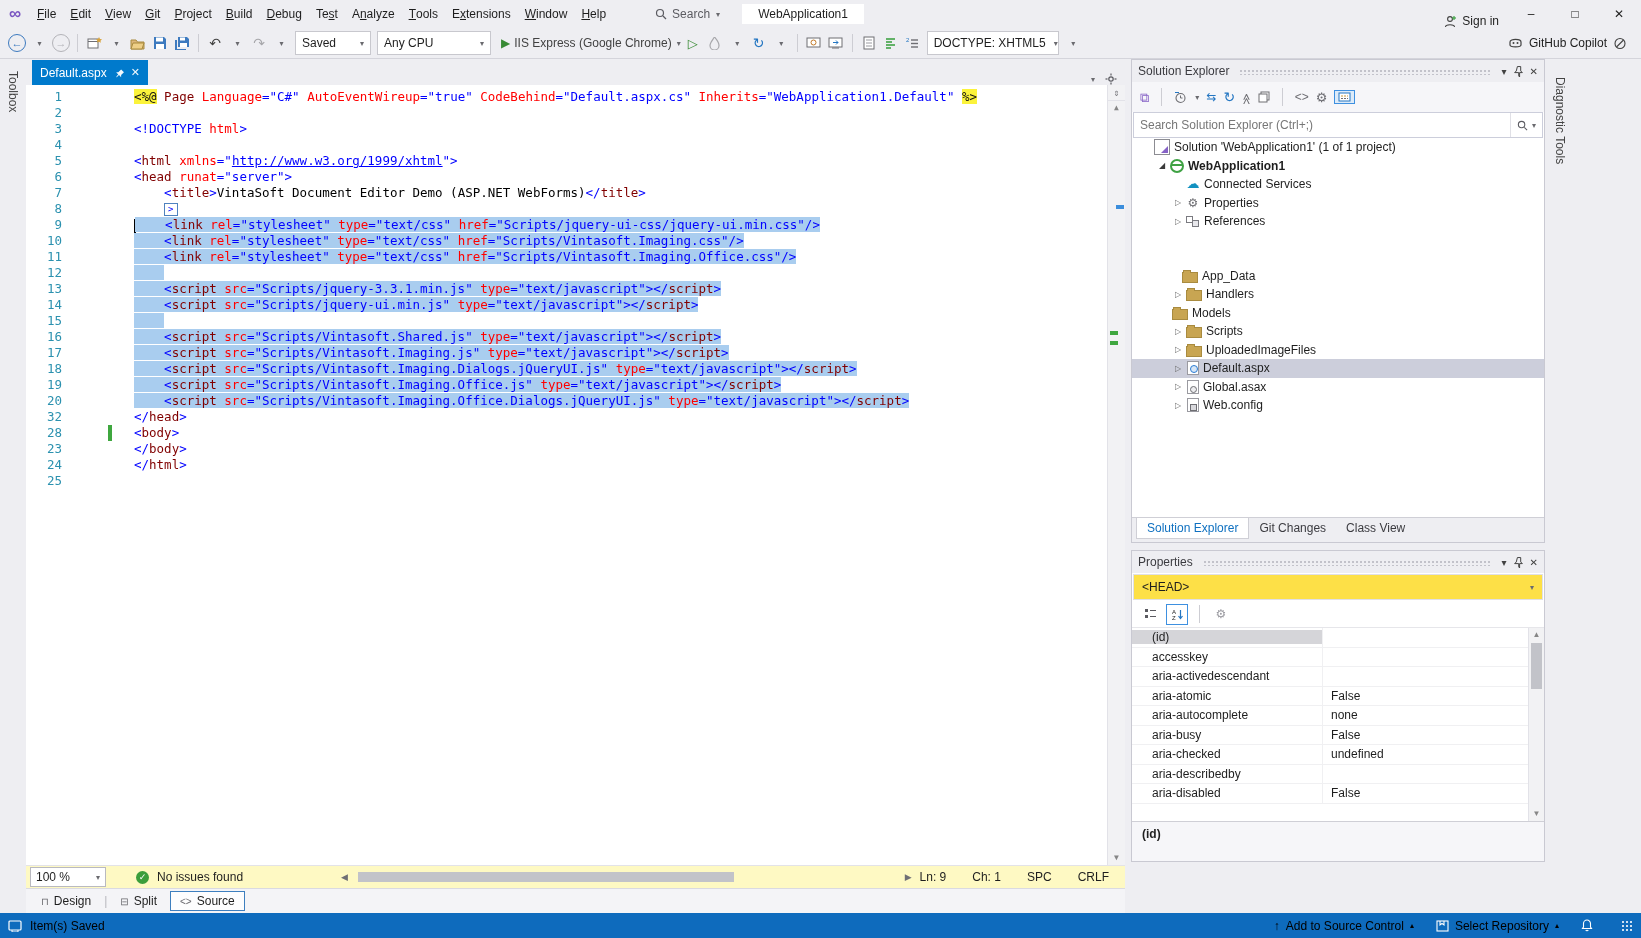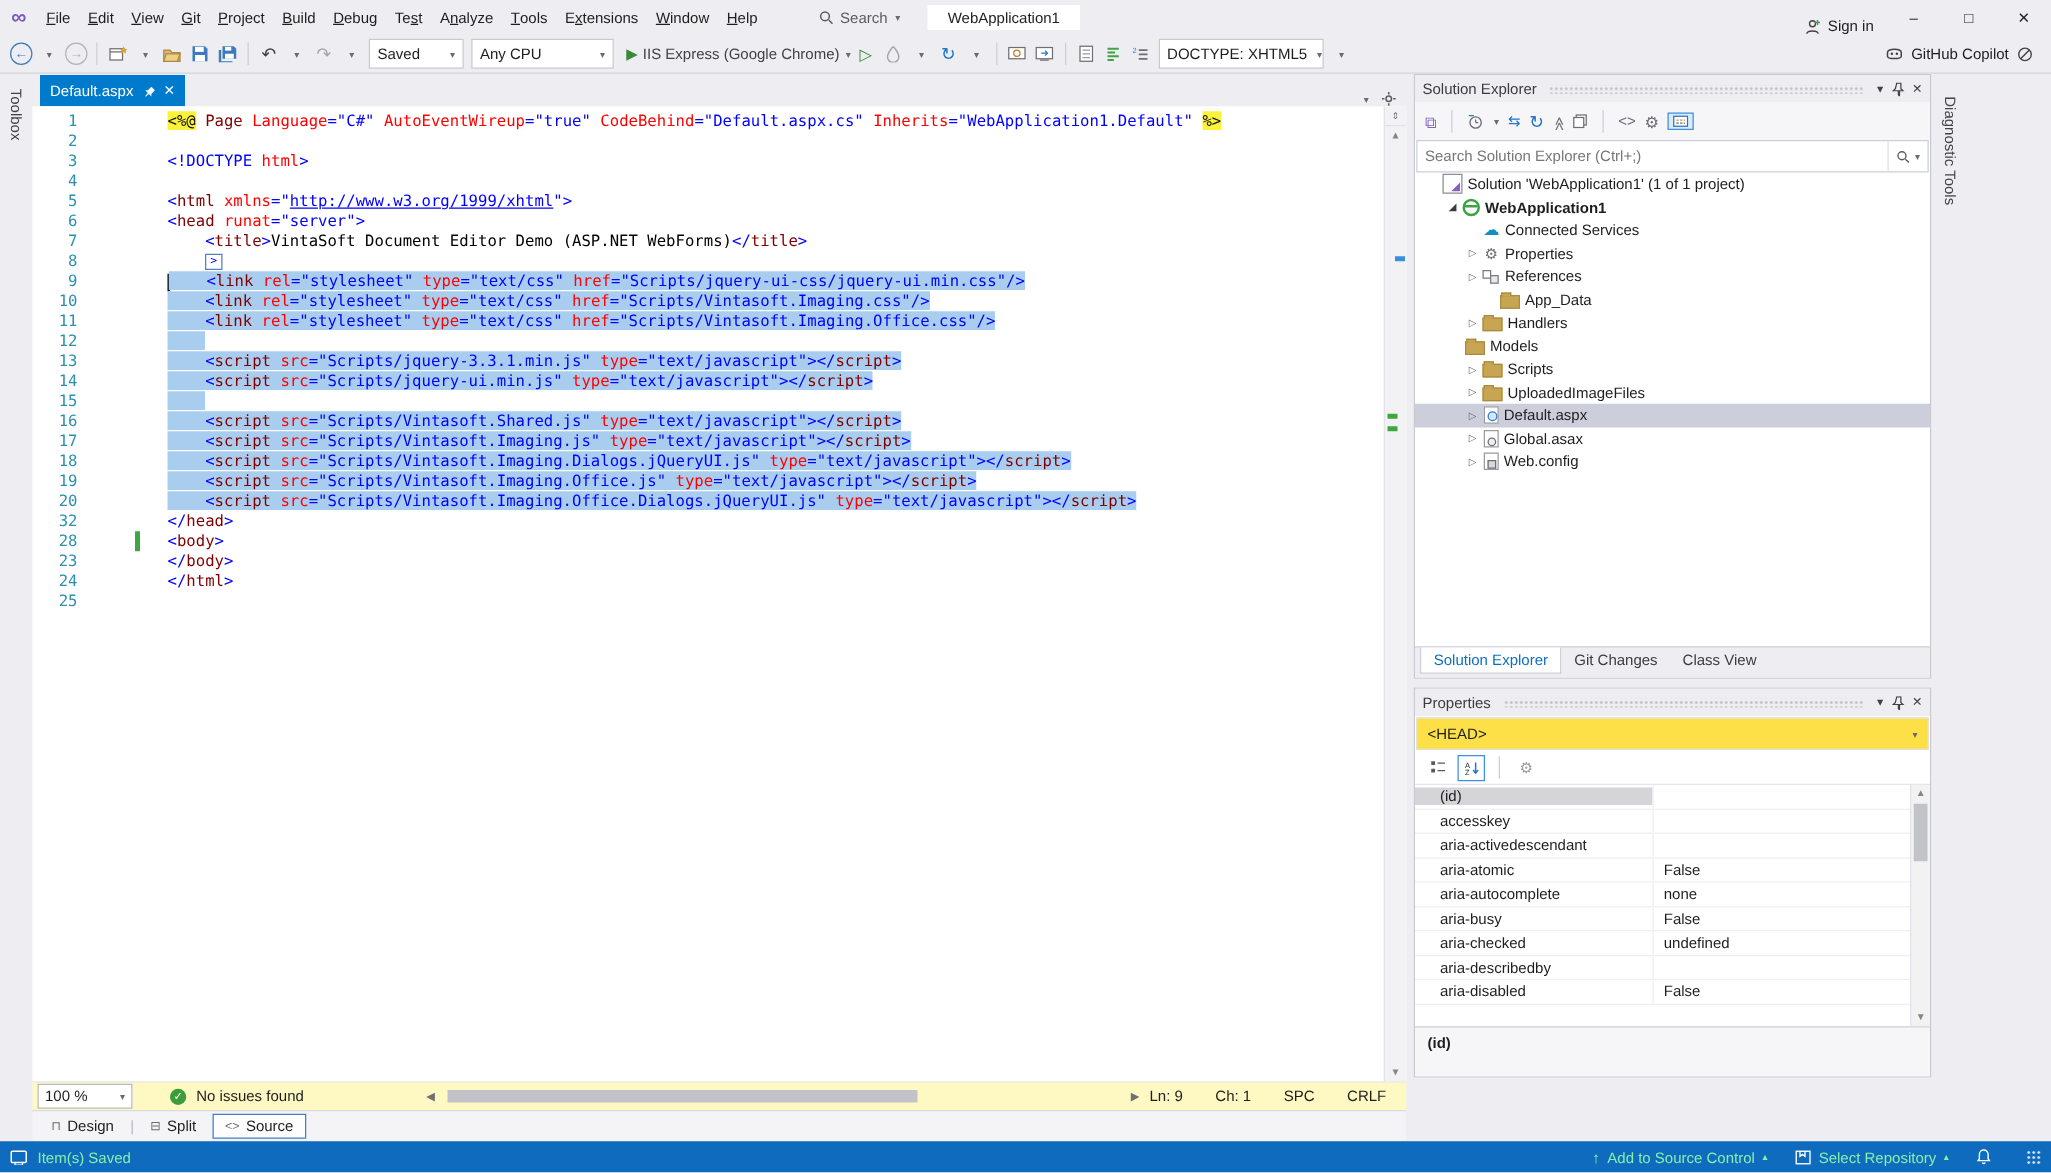--- a/index.html
+++ b/index.html
@@ -145,21 +145,21 @@
   .pscroll .down{position:absolute;bottom:0;left:0;right:0}
   .props-desc{height:40px;flex:none;border-top:1px solid #CFCFD6;background:#F6F6F9;padding:5px 10px;box-sizing:border-box}
   .props-desc b{font-size:12px}
   .dock-filler{flex:1}
 
   
   .diag-strip{flex:1;position:relative}
   .diag-strip .vlabel{position:absolute;top:18px;left:8px}
 
   
-  .statusbar{height:25px;background:#0E6BBD;color:#86efac;display:flex;align-items:center;flex:none;padding:0 8px;gap:8px}
+  .statusbar{height:25px;background:#0E6BBD;color:#000000;display:flex;align-items:center;flex:none;padding:0 8px;gap:8px}
   .sb-right{margin-left:auto;display:flex;align-items:center;gap:22px}
   .sb-item{display:flex;align-items:center;gap:6px;white-space:nowrap}
   .sb-caret{font-size:8px}
   .grip{width:12px;height:12px;margin-left:6px;
     background-image:radial-gradient(rgba(255,255,255,.8) 1px, transparent 1.2px);background-size:4px 4px}
   svg{display:block}
 </style>
 </head>
 <body>
 
@@ -537,21 +537,21 @@
             <div class="trow" style="padding-left: 38px;">
               <span class="texp">▷</span>
               <span class="ti ti-wrench">⚙</span>
               <span class="tlabel">Properties</span>
             </div>
             <div class="trow" style="padding-left: 38px;">
               <span class="texp">▷</span>
               <span class="ti ti-references"></span>
               <span class="tlabel">References</span>
             </div>
-            <div class="trow" style="padding-left: 52px;">
+            <div class="trow" style="padding-left: 34px; margin-top: 36px;">
               <span class="texp"></span>
               <span class="ti ti-folder"></span>
               <span class="tlabel">App_Data</span>
             </div>
             <div class="trow" style="padding-left: 38px;">
               <span class="texp">▷</span>
               <span class="ti ti-folder"></span>
               <span class="tlabel">Handlers</span>
             </div>
             <div class="trow" style="padding-left: 24px;">

